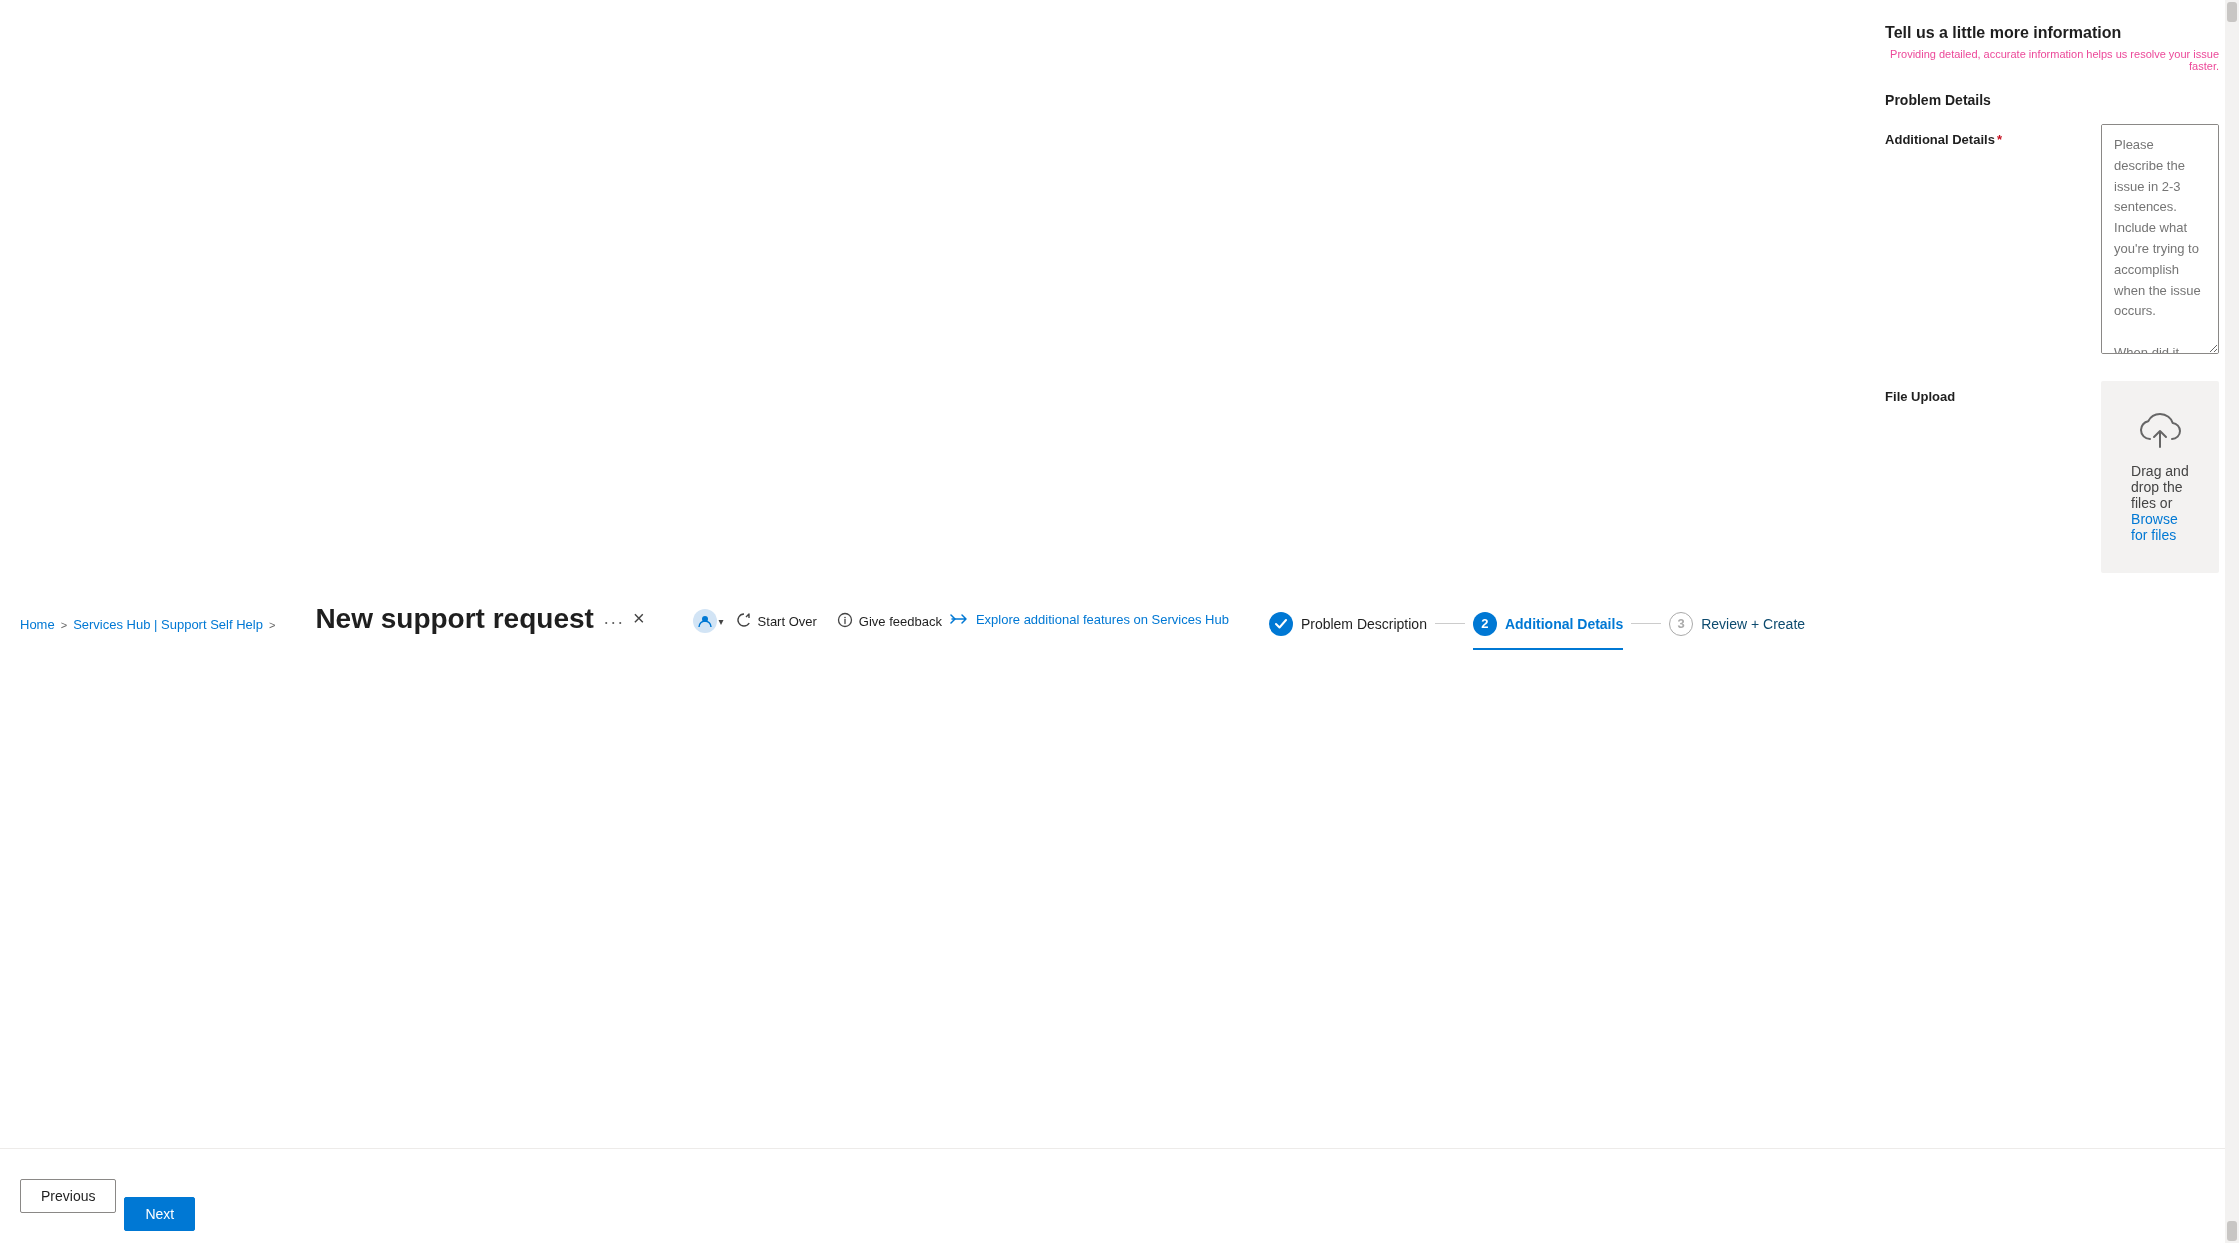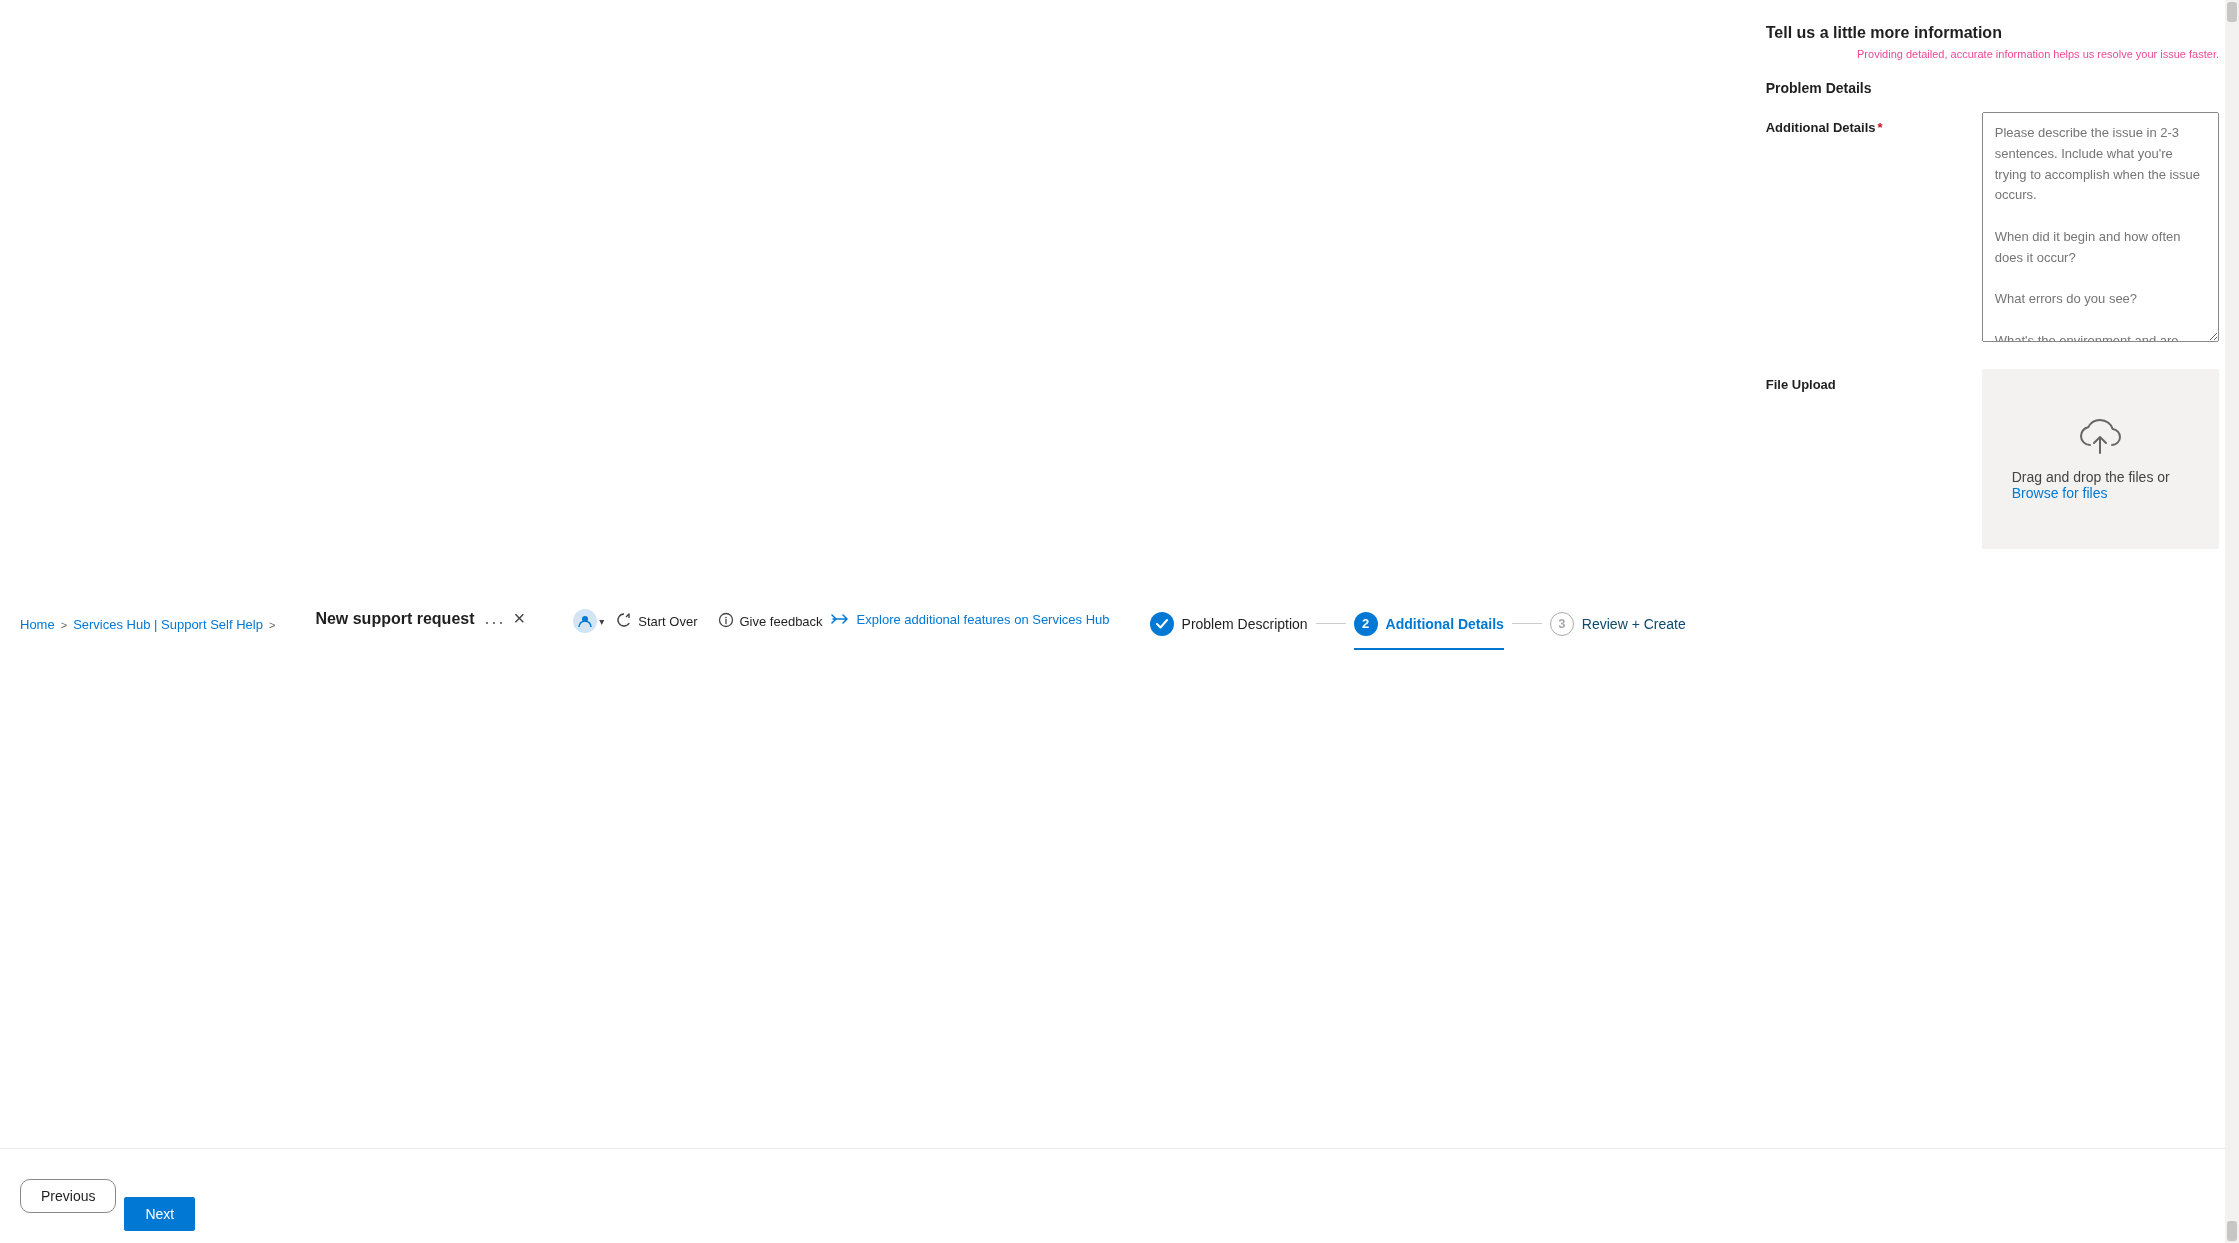--- a/index.html
+++ b/index.html
@@ -39,21 +39,21 @@
       align-items: center;
       justify-content: space-between;
       padding: 4px 20px 10px 20px;
     }
     .page-title-row {
       display: flex;
       align-items: center;
       gap: 10px;
     }
     .page-title {
-      font-size: 16px;
+      font-size: 28px;
       font-weight: 600;
       color: #1f1f1f;
     }
     .more-icon {
       color: #666;
       font-size: 18px;
       cursor: pointer;
       letter-spacing: 2px;
     }
     .close-btn {
@@ -315,21 +315,21 @@
       border-top: 1px solid #edebe9;
       gap: 8px;
     }
     .btn-previous {
       background: #fff;
       border: 1px solid #8a8886;
       color: #1f1f1f;
       padding: 8px 20px;
       font-size: 14px;
       cursor: pointer;
-      border-radius: 10px;
+      border-radius: 2px;
     }
     .btn-next {
       background: #0078d4;
       border: 1px solid #0078d4;
       color: #fff;
       padding: 8px 20px;
       font-size: 14px;
       cursor: pointer;
       border-radius: 2px;
       margin-top: 36px;

